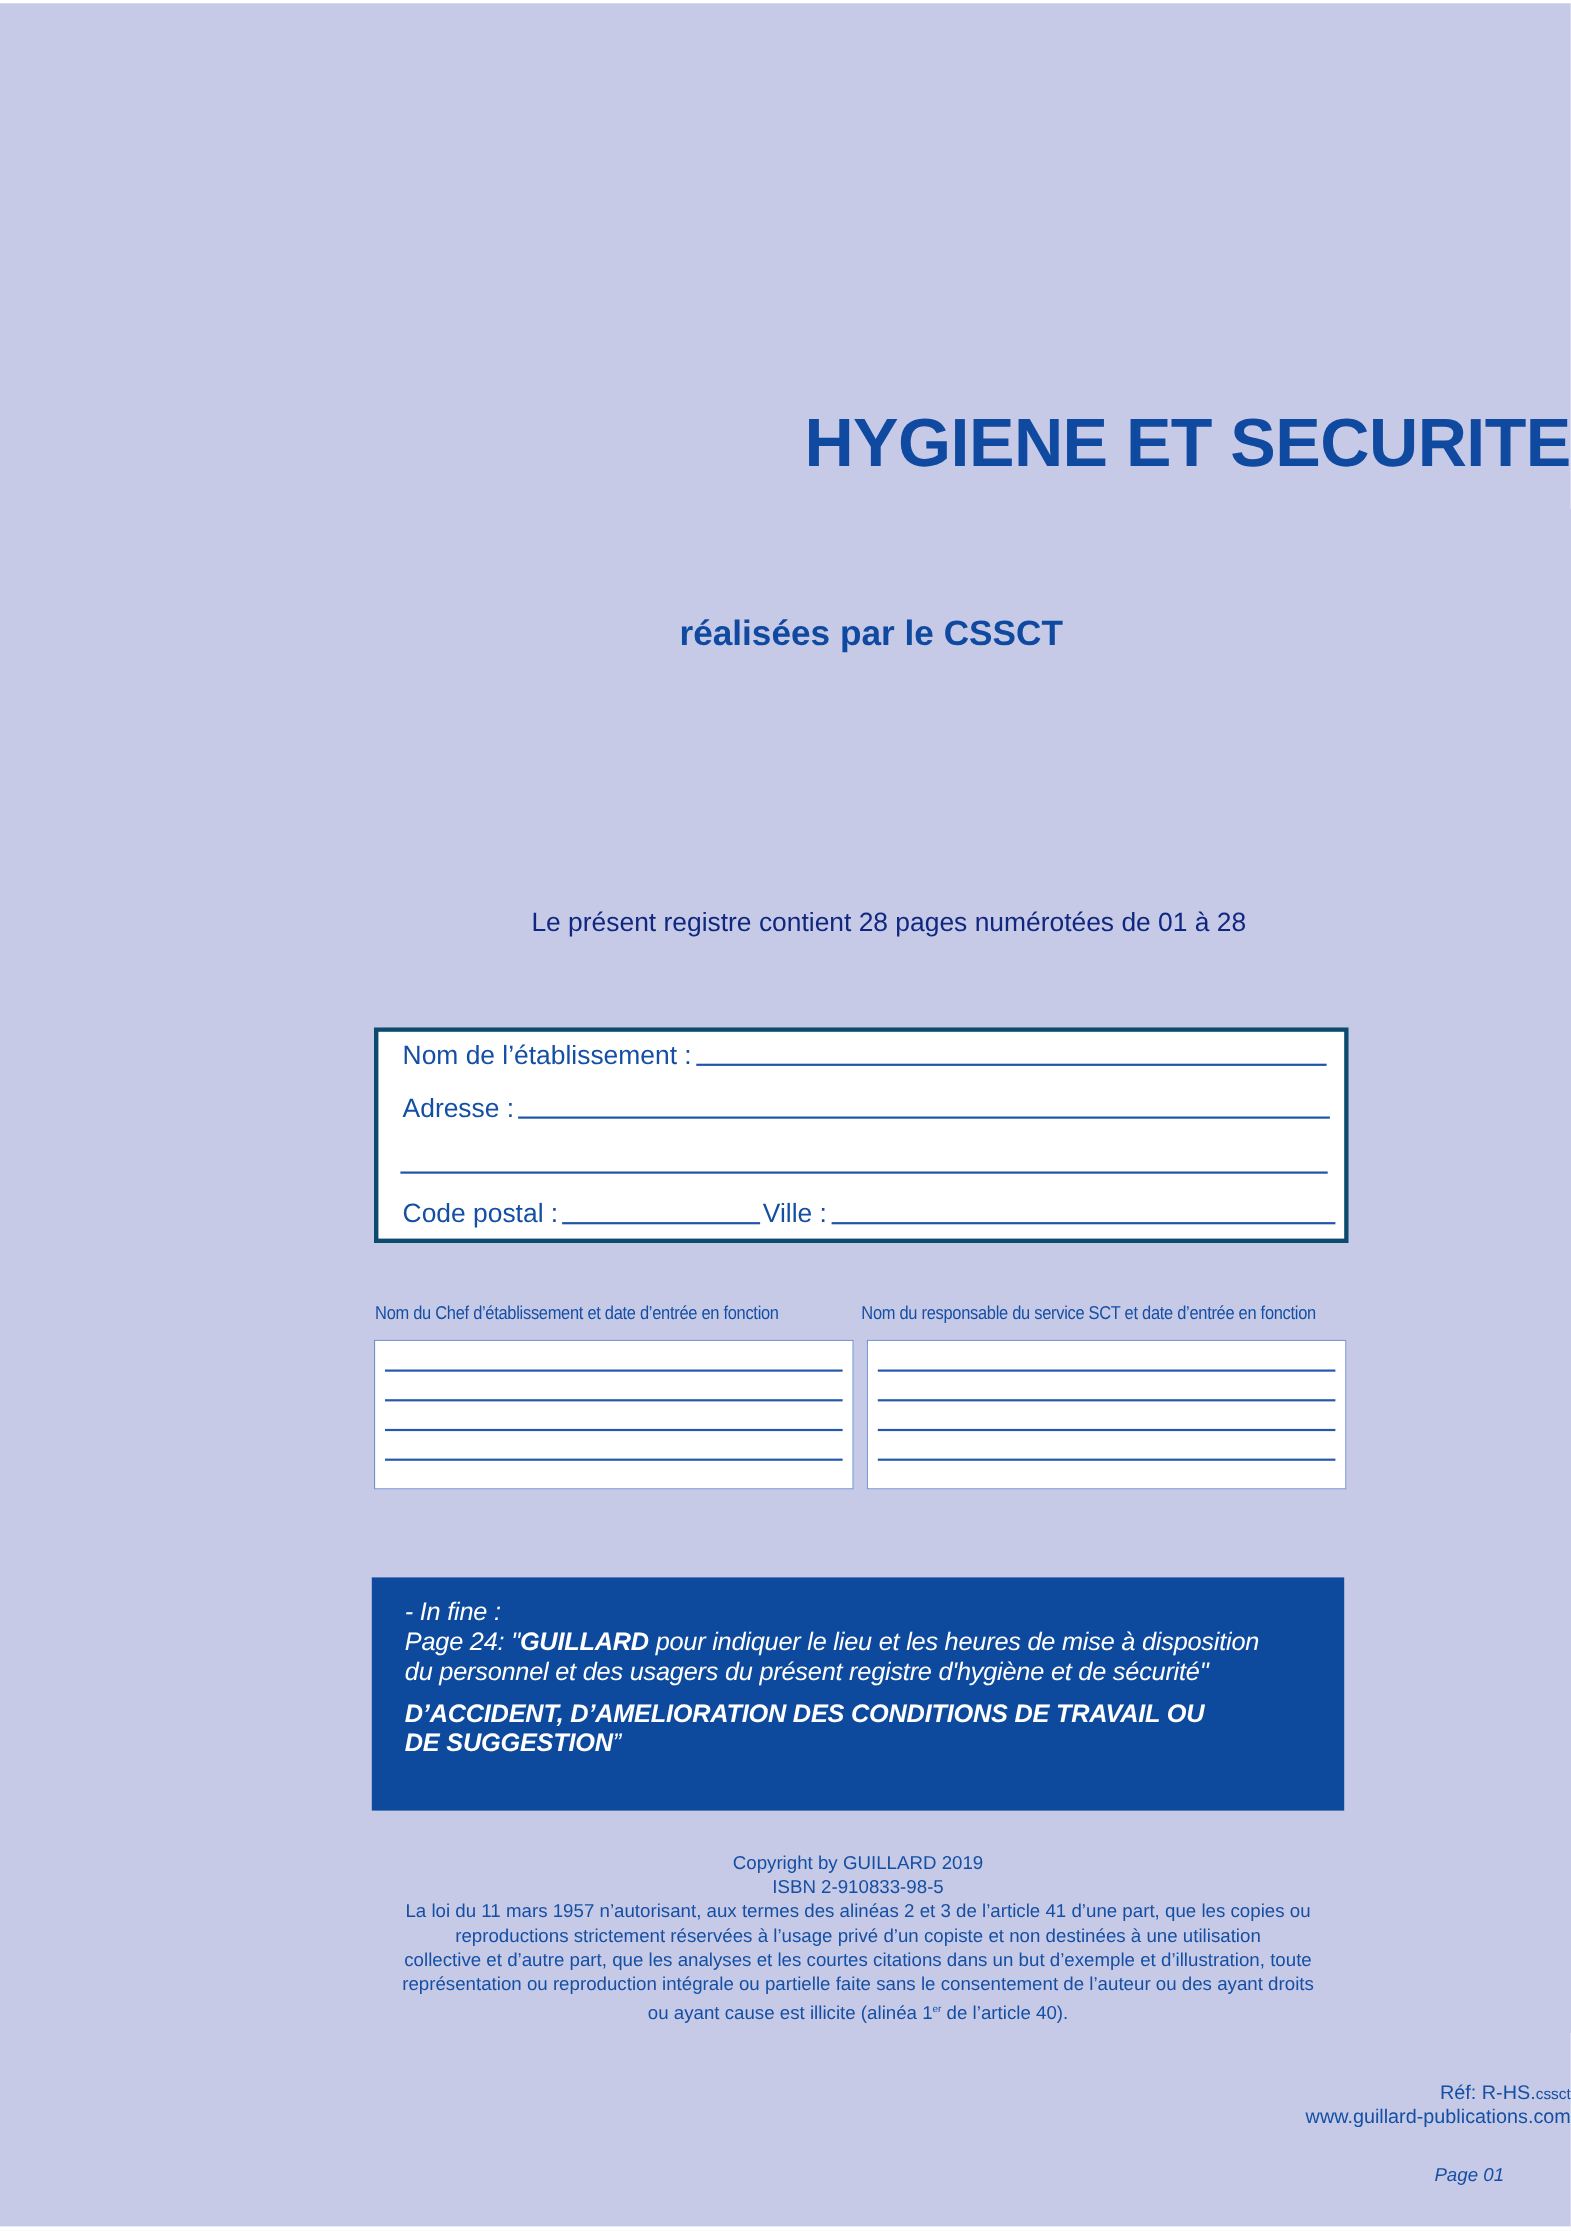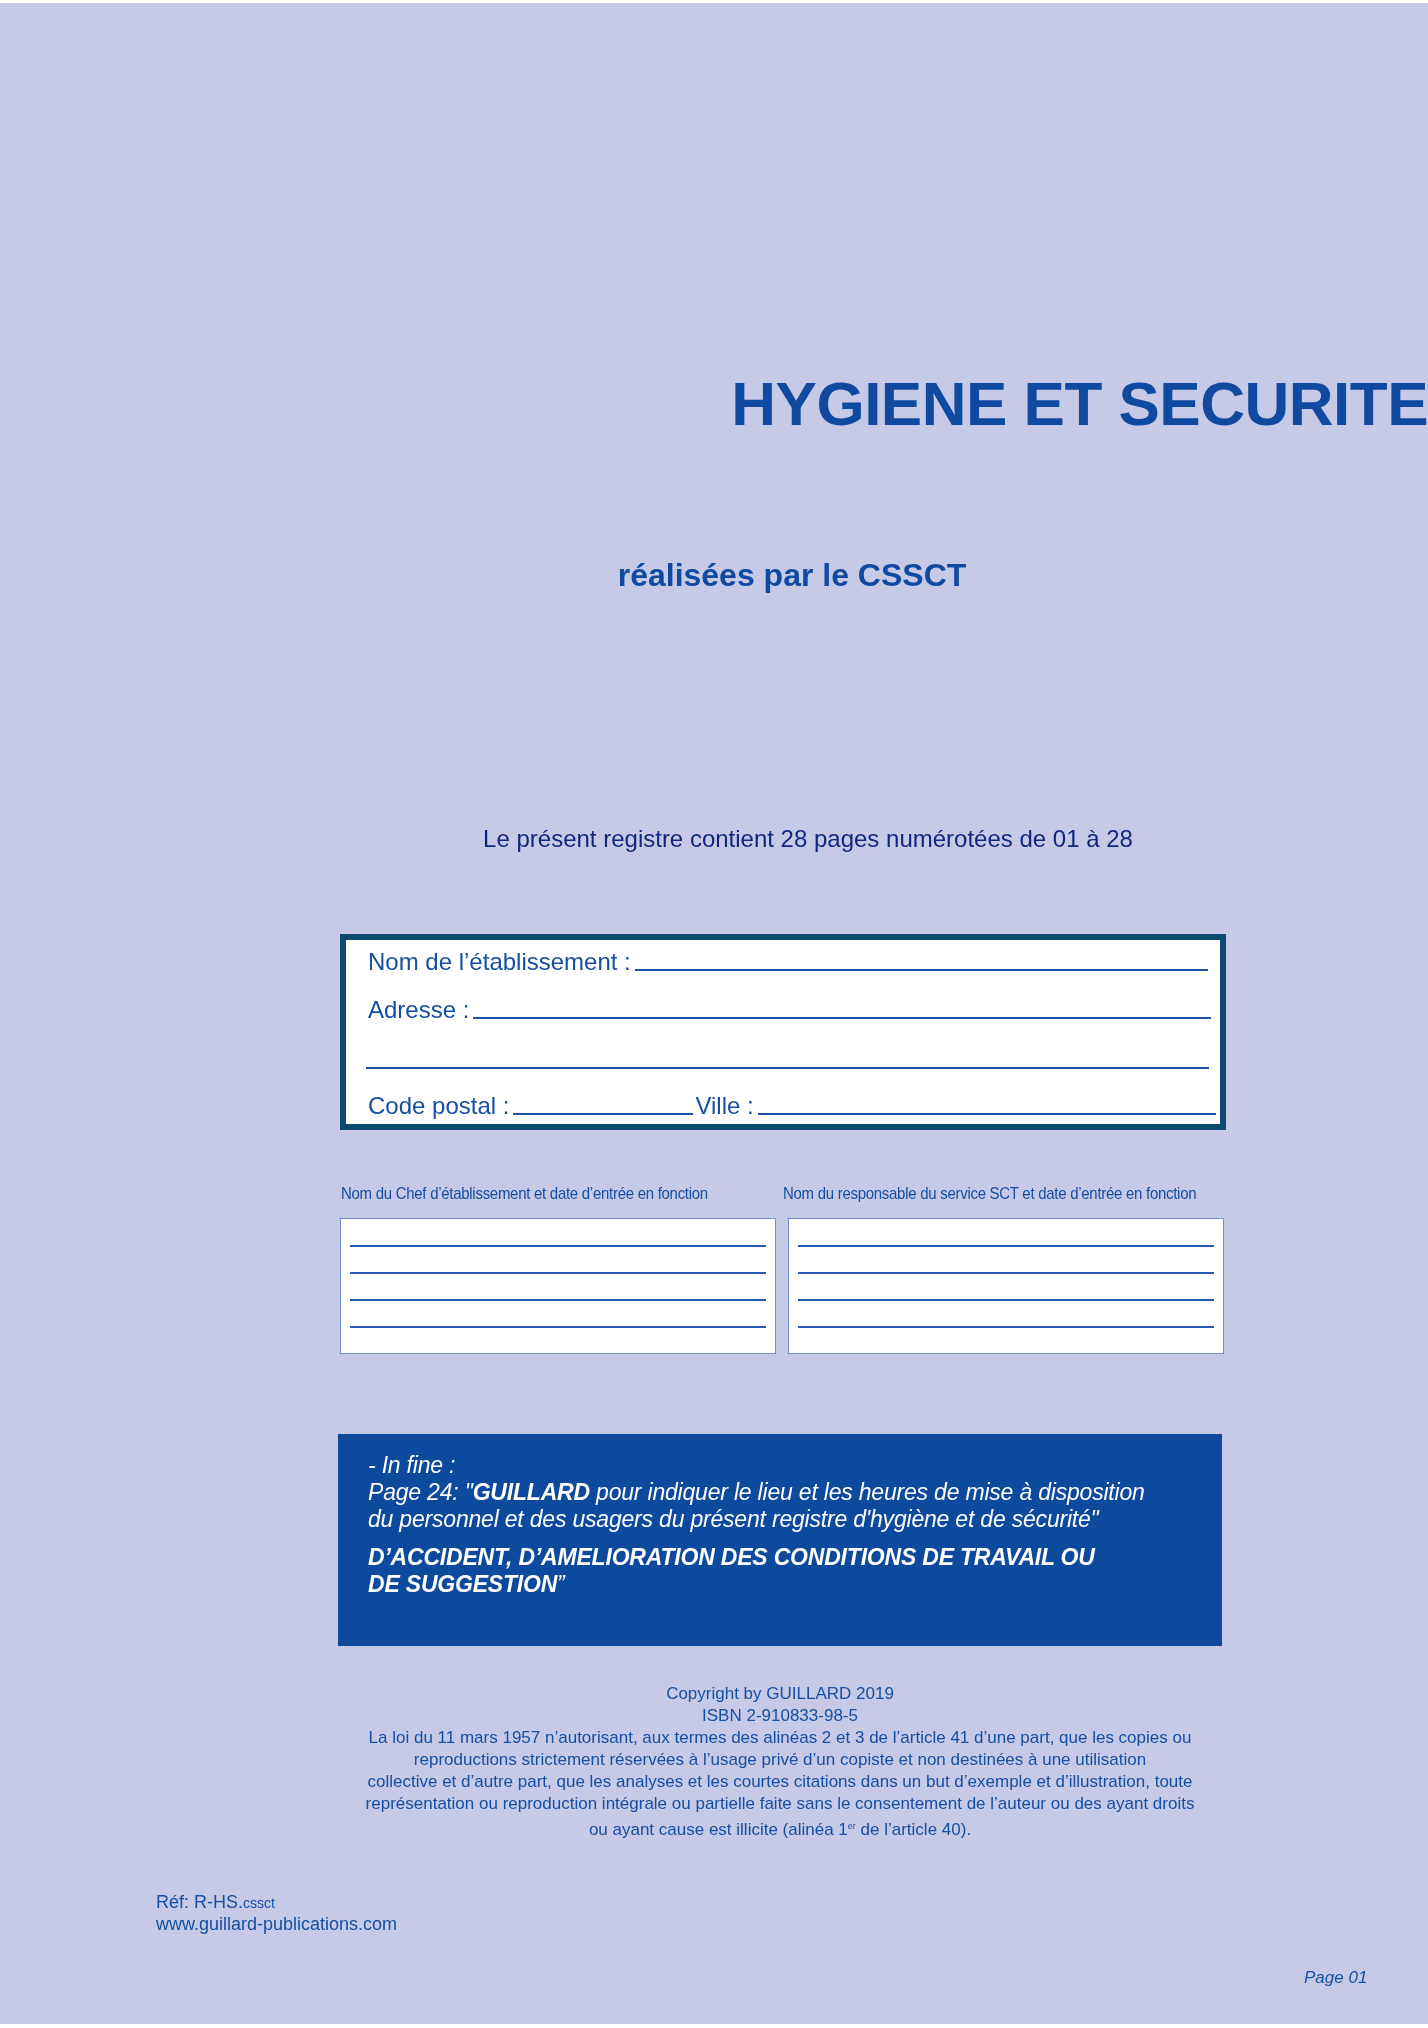--- a/index.html
+++ b/index.html
@@ -20,21 +20,21 @@
     position: absolute; left: 0; top: 551px; width: 1428px; padding-left: 156px;
     text-align: center; font-size: 32px; font-weight: bold; color: #0f4aa0; line-height: 42px;
   }
   .pages-count {
     position: absolute; left: 16px; top: 822px; width: 1428px; padding-left: 156px;
     text-align: center; font-size: 24px; color: #10277f;
   }
 
   .info-box {
     position: absolute; left: 340px; top: 931px; width: 886px; height: 196px;
-    background: #ffffff; border: 6px solid #0c4a6e;
+    background: #ffffff; border: 4px solid #0c4a6e;
   }
   .info-row { position: absolute; left: 22px; display: flex; align-items: flex-end; font-size: 24px; color: #154fa3; }
   .info-row .lbl { white-space: nowrap; }
   .fill-line { border-bottom: 2px solid #1e55a8; height: 1px; margin-left: 4px; margin-bottom: 5px; }
 
   .small-label {
     position: absolute; top: 1181px; font-size: 17px; color: #154fa3; white-space: nowrap;
     letter-spacing: -0.3px; transform: scaleX(0.88); transform-origin: left center;
   }
   .lines-box {
@@ -54,21 +54,21 @@
   .blue-box b { font-weight: bold; }
 
   .copyright {
     position: absolute; left: 330px; top: 1680px; width: 900px;
     text-align: center; font-size: 17px; line-height: 22px; color: #154fa3;
   }
   .copyright sup { font-size: 9px; vertical-align: 6px; }
 
   .ref {
     position: absolute; left: 0; width: 1428px; padding-left: 156px;
-    text-align: left; font-size: 18px; color: #154fa3;
+    text-align: right; font-size: 18px; color: #154fa3;
   }
   .ref .small { font-size: 14px; }
 
   .page-num {
     position: absolute; left: 1304px; top: 1965px; font-size: 17px; font-style: italic; color: #154fa3;
   }
 </style>
 </head>
 <body>
 

